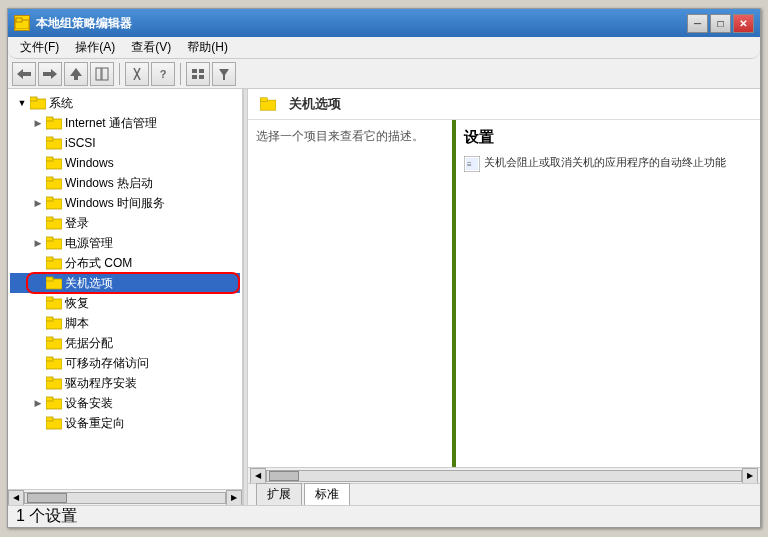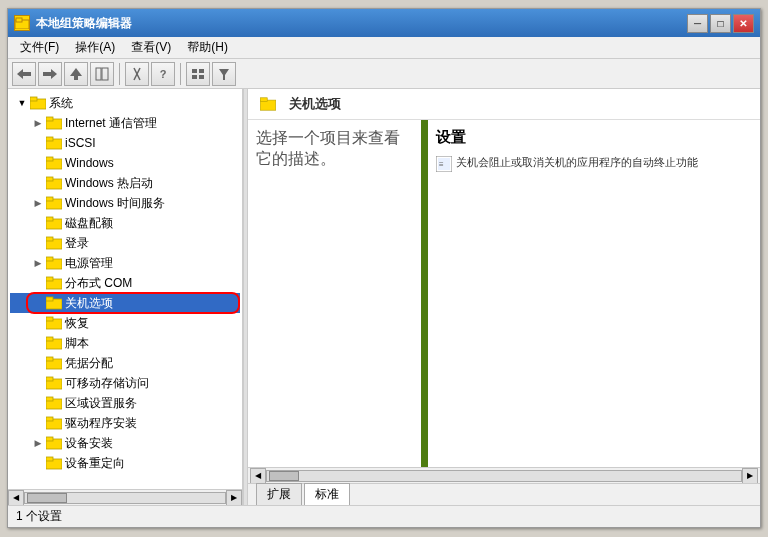--- a/index.html
+++ b/index.html
@@ -77,20 +77,21 @@
 
     
     .menu-bar {
       background: #f0f0f0;
       height: 22px;
       display: flex;
       align-items: center;
       padding: 0 4px;
       border-bottom: 1px solid #ccc;
       flex-shrink: 0;
+      border-radius: 9px;
     }
     .menu-item {
       padding: 2px 8px;
       cursor: pointer;
       font-size: 12px;
     }
 
     
     .toolbar {
       background: #f0f0f0;
@@ -221,24 +222,24 @@
       color: #333;
     }
 
     .right-body {
       display: flex;
       flex: 1;
       overflow: hidden;
     }
 
     .description-panel {
-      width: 180px;
+      width: 208px;
       padding: 8px;
-      border-right: 7px solid #4d7c0f;
-      font-size: 16px;
+      border-right: 4px solid #4d7c0f;
+      font-size: 12px;
       color: #555;
       flex-shrink: 0;
     }
 
     .settings-panel {
       flex: 1;
       padding: 8px;
       overflow: hidden;
     }
     .settings-title {
@@ -317,21 +318,21 @@
     }
 
     
     .status-bar {
       height: 22px;
       background: #f0f0f0;
       border-top: 1px solid #ccc;
       display: flex;
       align-items: center;
       padding: 0 8px;
-      font-size: 12px;
+      font-size: 16px;
       flex-shrink: 0;
     }
 
     
     .splitter {
       width: 5px;
       background: #e0e0e0;
       border-left: 1px solid #ccc;
       border-right: 1px solid #ccc;
       cursor: col-resize;
@@ -482,30 +483,20 @@
           <span class="folder-icon">
             <svg viewBox="0 0 16 14">
                 <rect x="0" y="3" width="16" height="10" fill="#ffd700" stroke="#b8a000" stroke-width="0.8"></rect>
                 <rect x="0" y="1" width="7" height="4" fill="#ffd700" stroke="#b8a000" stroke-width="0.8"></rect>
               </svg>
           </span>
           <span>Windows 时间服务</span>
         </div>
 
 
-        <div class="tree-item indent-2">
-          <span class="expand-icon"></span>
-          <span class="folder-icon">
-            <svg viewBox="0 0 16 14">
-                <rect x="0" y="3" width="16" height="10" fill="#ffd700" stroke="#b8a000" stroke-width="0.8"></rect>
-                <rect x="0" y="1" width="7" height="4" fill="#ffd700" stroke="#b8a000" stroke-width="0.8"></rect>
-              </svg>
-          </span>
-          <span>磁盘配额</span>
-        </div>
 
         <div class="tree-item indent-2">
           <span class="expand-icon"></span>
           <span class="folder-icon">
             <svg viewBox="0 0 16 14">
                 <rect x="0" y="3" width="16" height="10" fill="#ffd700" stroke="#b8a000" stroke-width="0.8"></rect>
                 <rect x="0" y="1" width="7" height="4" fill="#ffd700" stroke="#b8a000" stroke-width="0.8"></rect>
               </svg>
           </span>
           <span>登录</span>
@@ -582,30 +573,20 @@
           <span class="expand-icon"></span>
           <span class="folder-icon">
             <svg viewBox="0 0 16 14">
                 <rect x="0" y="3" width="16" height="10" fill="#ffd700" stroke="#b8a000" stroke-width="0.8"></rect>
                 <rect x="0" y="1" width="7" height="4" fill="#ffd700" stroke="#b8a000" stroke-width="0.8"></rect>
               </svg>
           </span>
           <span>可移动存储访问</span>
         </div>
 
-        <div class="tree-item indent-2">
-          <span class="expand-icon"></span>
-          <span class="folder-icon">
-            <svg viewBox="0 0 16 14">
-                <rect x="0" y="3" width="16" height="10" fill="#ffd700" stroke="#b8a000" stroke-width="0.8"></rect>
-                <rect x="0" y="1" width="7" height="4" fill="#ffd700" stroke="#b8a000" stroke-width="0.8"></rect>
-              </svg>
-          </span>
-          <span>区域设置服务</span>
-        </div>
 
         <div class="tree-item indent-2">
           <span class="expand-icon"></span>
           <span class="folder-icon">
             <svg viewBox="0 0 16 14">
                 <rect x="0" y="3" width="16" height="10" fill="#ffd700" stroke="#b8a000" stroke-width="0.8"></rect>
                 <rect x="0" y="1" width="7" height="4" fill="#ffd700" stroke="#b8a000" stroke-width="0.8"></rect>
               </svg>
           </span>
           <span>驱动程序安装</span>

